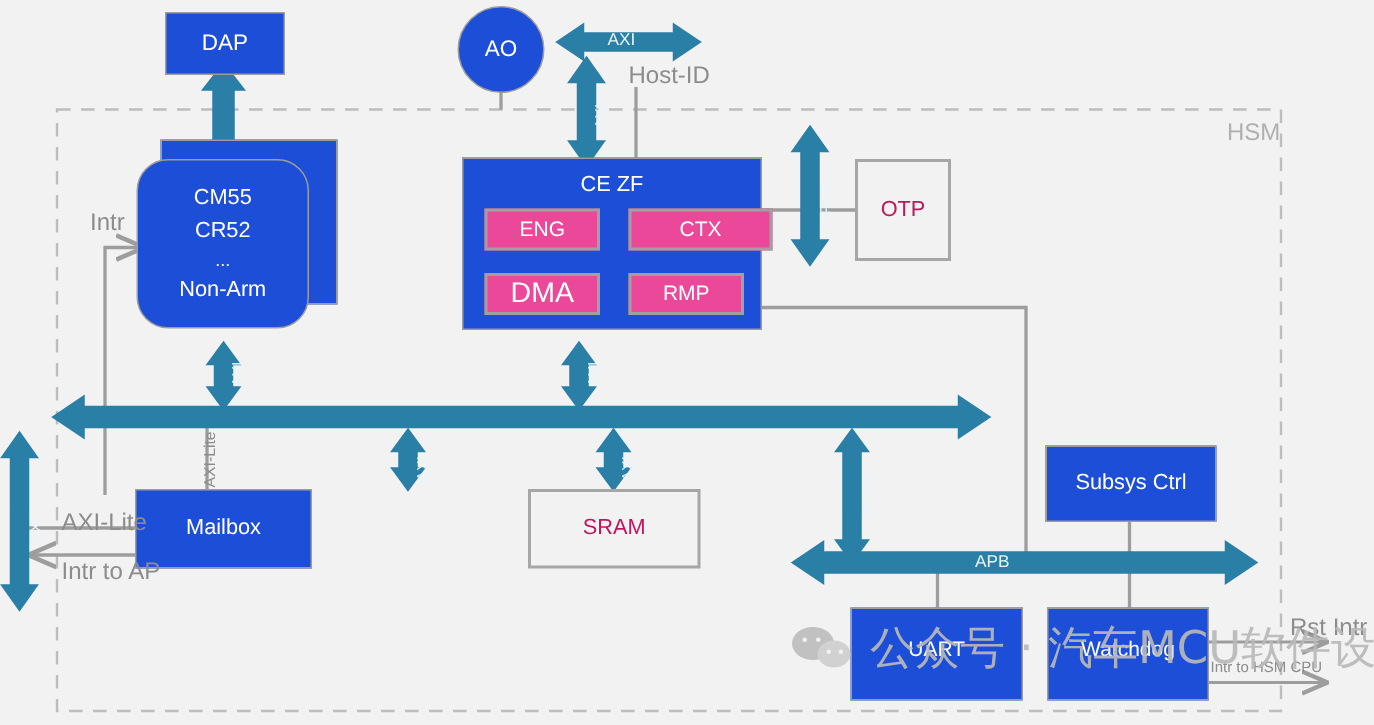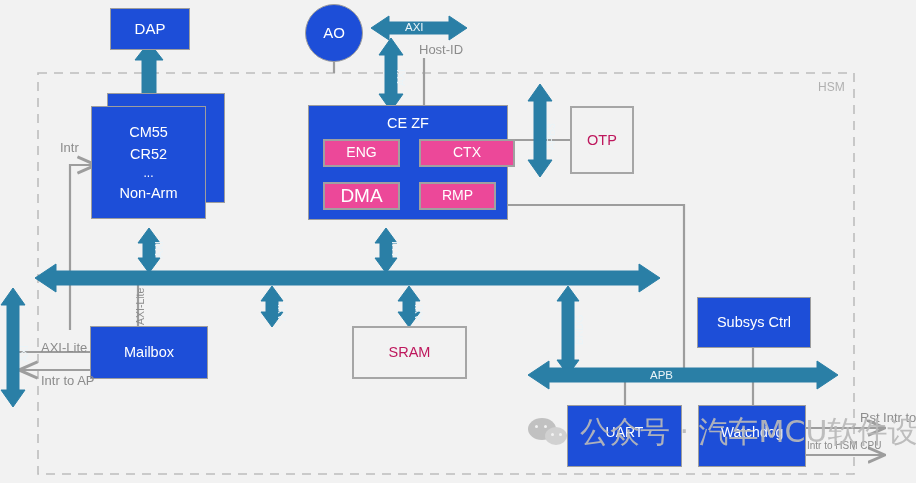--- a/index.html
+++ b/index.html
@@ -13,27 +13,27 @@
   #stage{position:absolute;left:0;top:0;width:916px;height:483px;}
   #svg{position:absolute;left:0;top:0;width:916px;height:483px;}
 
   .node{position:absolute;box-sizing:border-box;display:flex;align-items:center;justify-content:center;
         text-align:center;line-height:1.25;}
   .fill{background:#1d4ed8;border:1.5px solid #9d9d9d;color:#ffffff;}
   .hollow{background:#f2f2f2;border:2px solid #a6a6a6;color:#be185d;}
   .inner{background:#ec4899;border:2px solid #a0a0a0;color:#ffffff;}
   .circ{border-radius:50%;}
 
-  .label{position:absolute;color:#8c8c8c;font-size:13px;white-space:nowrap;}
+  .label{position:absolute;color:#8c8c8c;font-size:16px;white-space:nowrap;}
   .buslabel{position:absolute;color:#eaf4f8;font-size:11.5px;white-space:nowrap;}
   .vlabel{position:absolute;color:#eaf4f8;font-size:10.5px;white-space:nowrap;
           transform-origin:0 0;transform:rotate(-90deg);}
   .vlabel-grey{position:absolute;color:#8c8c8c;font-size:10.5px;white-space:nowrap;
           transform-origin:0 0;transform:rotate(-90deg);}
-  .hsm-label{position:absolute;color:#b0b0b0;font-size:12px;}
+  .hsm-label{position:absolute;color:#b0b0b0;font-size:16px;}
 
   #watermark{position:absolute;left:528px;top:412px;display:flex;align-items:center;
              color:#b9b9b9;font-size:30px;white-space:nowrap;opacity:.92;
              font-family:"DejaVu Sans",sans-serif;pointer-events:none;}
   #wm-icon{width:44px;height:30px;margin-right:8px;position:relative;flex:0 0 auto;}
   #wm-icon .b1{position:absolute;left:0;top:0;width:28px;height:22px;border-radius:50%;background:#bdbdbd;}
   #wm-icon .b2{position:absolute;left:17px;top:9px;width:22px;height:18px;border-radius:50%;background:#cfcfcf;}
   #wm-icon .d{position:absolute;width:3.2px;height:3.2px;border-radius:50%;background:#f2f2f2;}
 </style>
 </head>
@@ -127,21 +127,21 @@
 
   <div class="node fill" style="left:110px;top:8px;width:80px;height:42px;font-size:15px;">
     <span>DAP</span>
   </div>
 
   <div class="node fill circ" style="left:305px;top:4px;width:58px;height:58px;font-size:15px;">
     <span>AO</span>
   </div>
 
   <div class="node fill" style="left:107px;top:93px;width:118px;height:110px;"></div>
-  <div class="node fill" style="left:91px;top:106px;width:115px;height:113px;flex-direction:column;font-size:14.5px;">
+  <div class="node fill" style="left:91px;top:106px;width:115px;height:113px;flex-direction:column;font-size:14.5px;border-radius:21px;">
     <span>CM55</span>
     <span style="margin-top:4px;">CR52</span>
     <span style="margin-top:2px;font-size:12px;">...</span>
     <span style="margin-top:3px;">Non-Arm</span>
   </div>
 
   <div class="node fill" style="left:308px;top:105px;width:200px;height:115px;align-items:flex-start;justify-content:center;font-size:14.5px;">
     <span style="margin-top:8px;">CE ZF</span>
   </div>
   <div class="node inner" style="left:323px;top:139px;width:77px;height:28px;font-size:14px;">

